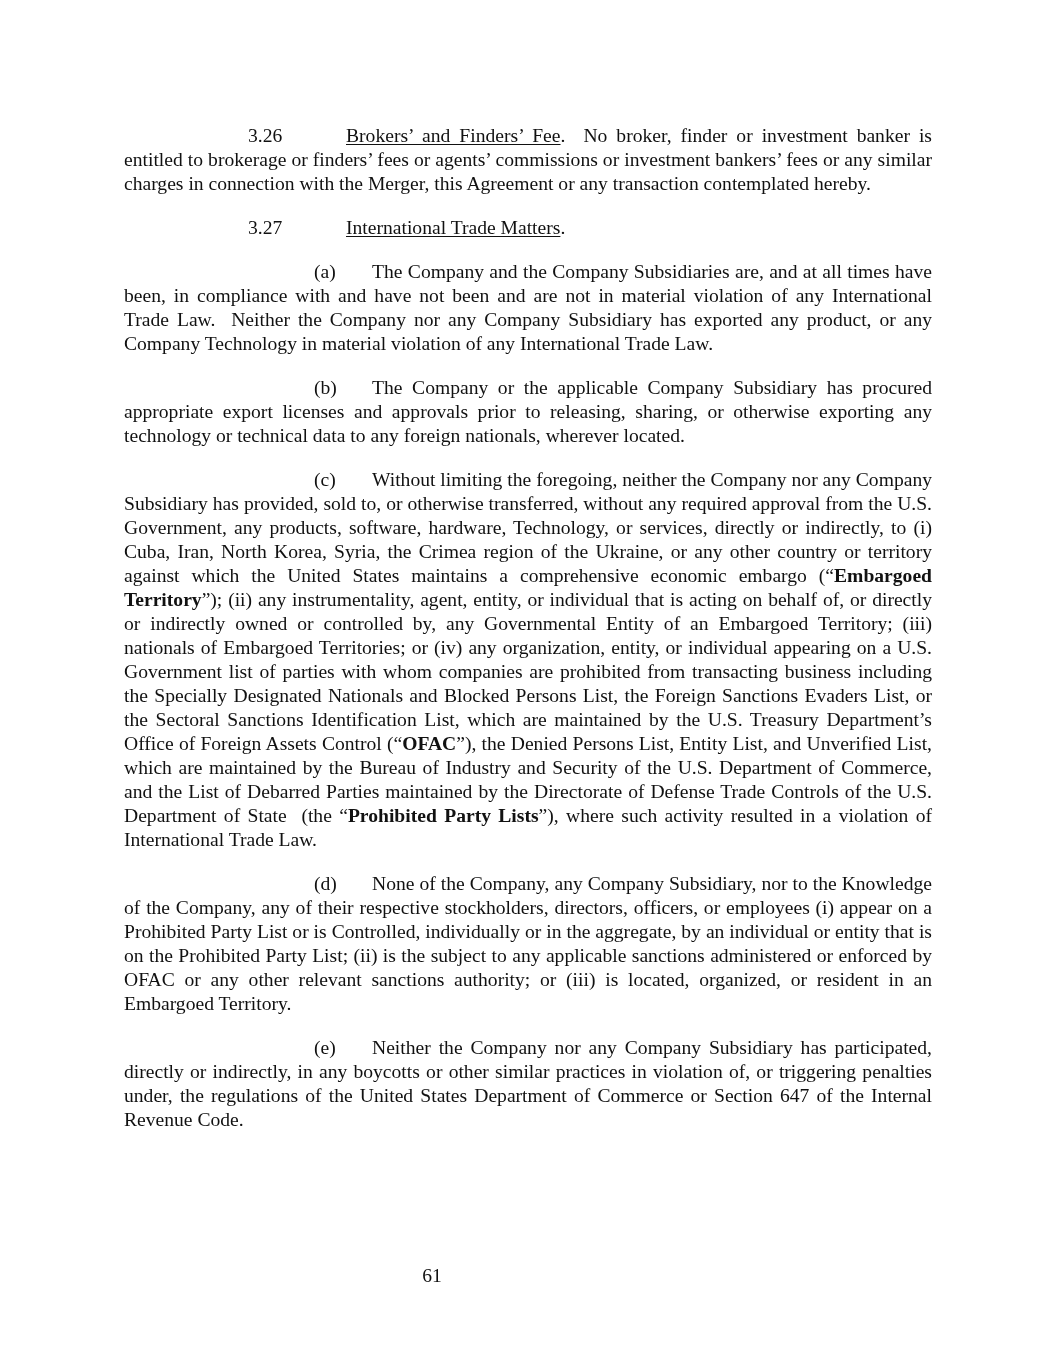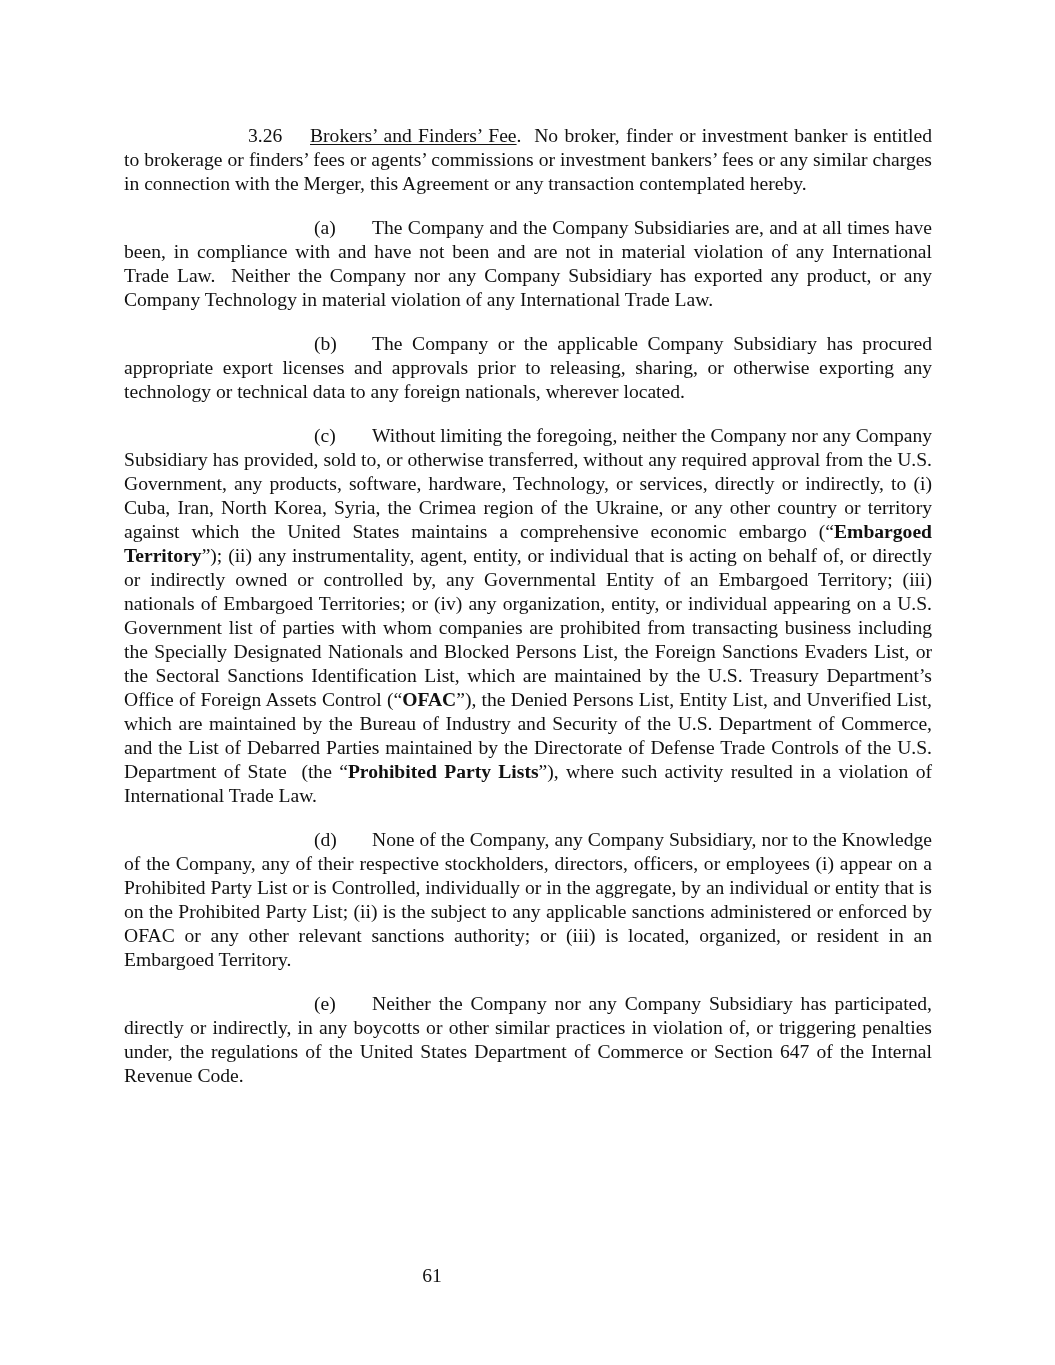--- a/index.html
+++ b/index.html
@@ -36,39 +36,41 @@
       width: 62px;
     }
     .sub-num {
       display: inline-block;
       padding-left: 190px;
       width: 58px;
     }
     .u {
       text-decoration: underline;
       text-underline-offset: 2px;
+      margin-left: 36px;
     }
     b { font-weight: bold; }
     .page-number {
       position: absolute;
       left: 0;
       width: 864px;
       top: 1264px;
       text-align: center;
       font-size: 19.6px;
       line-height: 24px;
     }
   </style>
 </head>
 <body>
 
 <div class="page">
 
   <p class="para"><span class="sec-num">3.26</span><span class="u">Brokers’ and Finders’ Fee</span><span>.</span><span style="white-space: pre-wrap;">  No broker, finder or investment banker is entitled to brokerage or finders’ fees or agents’ commissions or investment bankers’ fees or any similar charges in connection with the Merger, this Agreement or any transaction contemplated hereby.</span></p>
 
+  <p class="para heading-only"><span class="sec-num">3.27</span><span class="u">International Trade Matters</span><span>.</span></p>
 
   <p class="para"><span class="sub-num">(a)</span><span style="white-space: pre-wrap;">The Company and the Company Subsidiaries are, and at all times have been, in compliance with and have not been and are not in material violation of any International Trade Law.  Neither the Company nor any Company Subsidiary has exported any product, or any Company Technology in material violation of any International Trade Law.</span></p>
 
   <p class="para"><span class="sub-num">(b)</span><span>The Company or the applicable Company Subsidiary has procured appropriate export licenses and approvals prior to releasing, sharing, or otherwise exporting any technology or technical data to any foreign nationals, wherever located.</span></p>
 
   <p class="para"><span class="sub-num">(c)</span><span>Without limiting the foregoing, neither the Company nor any Company Subsidiary has provided, sold to, or otherwise transferred, without any required approval from the U.S. Government, any products, software, hardware, Technology, or services, directly or indirectly, to (i) Cuba, Iran, North Korea, Syria, the Crimea region of the Ukraine, or any other country or territory against which the United States maintains a comprehensive economic embargo (“</span><b>Embargoed Territory</b><span>”); (ii) any instrumentality, agent, entity, or individual that is acting on behalf of, or directly or indirectly owned or controlled by, any Governmental Entity of an Embargoed Territory; (iii) nationals of Embargoed Territories; or (iv) any organization, entity, or individual appearing on a U.S. Government list of parties with whom companies are prohibited from transacting business including the Specially Designated Nationals and Blocked Persons List, the Foreign Sanctions Evaders List, or the Sectoral Sanctions Identification List, which are maintained by the U.S. Treasury Department’s Office of Foreign Assets Control (“</span><b>OFAC</b><span style="white-space: pre-wrap;">”), the Denied Persons List, Entity List, and Unverified List, which are maintained by the Bureau of Industry and Security of the U.S. Department of Commerce, and the List of Debarred Parties maintained by the Directorate of Defense Trade Controls of the U.S. Department of State  (the “</span><b>Prohibited Party Lists</b><span>”), where such activity resulted in a violation of International Trade Law.</span></p>
 
   <p class="para"><span class="sub-num">(d)</span><span>None of the Company, any Company Subsidiary, nor to the Knowledge of the Company, any of their respective stockholders, directors, officers, or employees (i) appear on a Prohibited Party List or is Controlled, individually or in the aggregate, by an individual or entity that is on the Prohibited Party List; (ii) is the subject to any applicable sanctions administered or enforced by OFAC or any other relevant sanctions authority; or (iii) is located, organized, or resident in an Embargoed Territory.</span></p>
 
   <p class="para"><span class="sub-num">(e)</span><span>Neither the Company nor any Company Subsidiary has participated, directly or indirectly, in any boycotts or other similar practices in violation of, or triggering penalties under, the regulations of the United States Department of Commerce or Section 647 of the Internal Revenue Code.</span></p>

